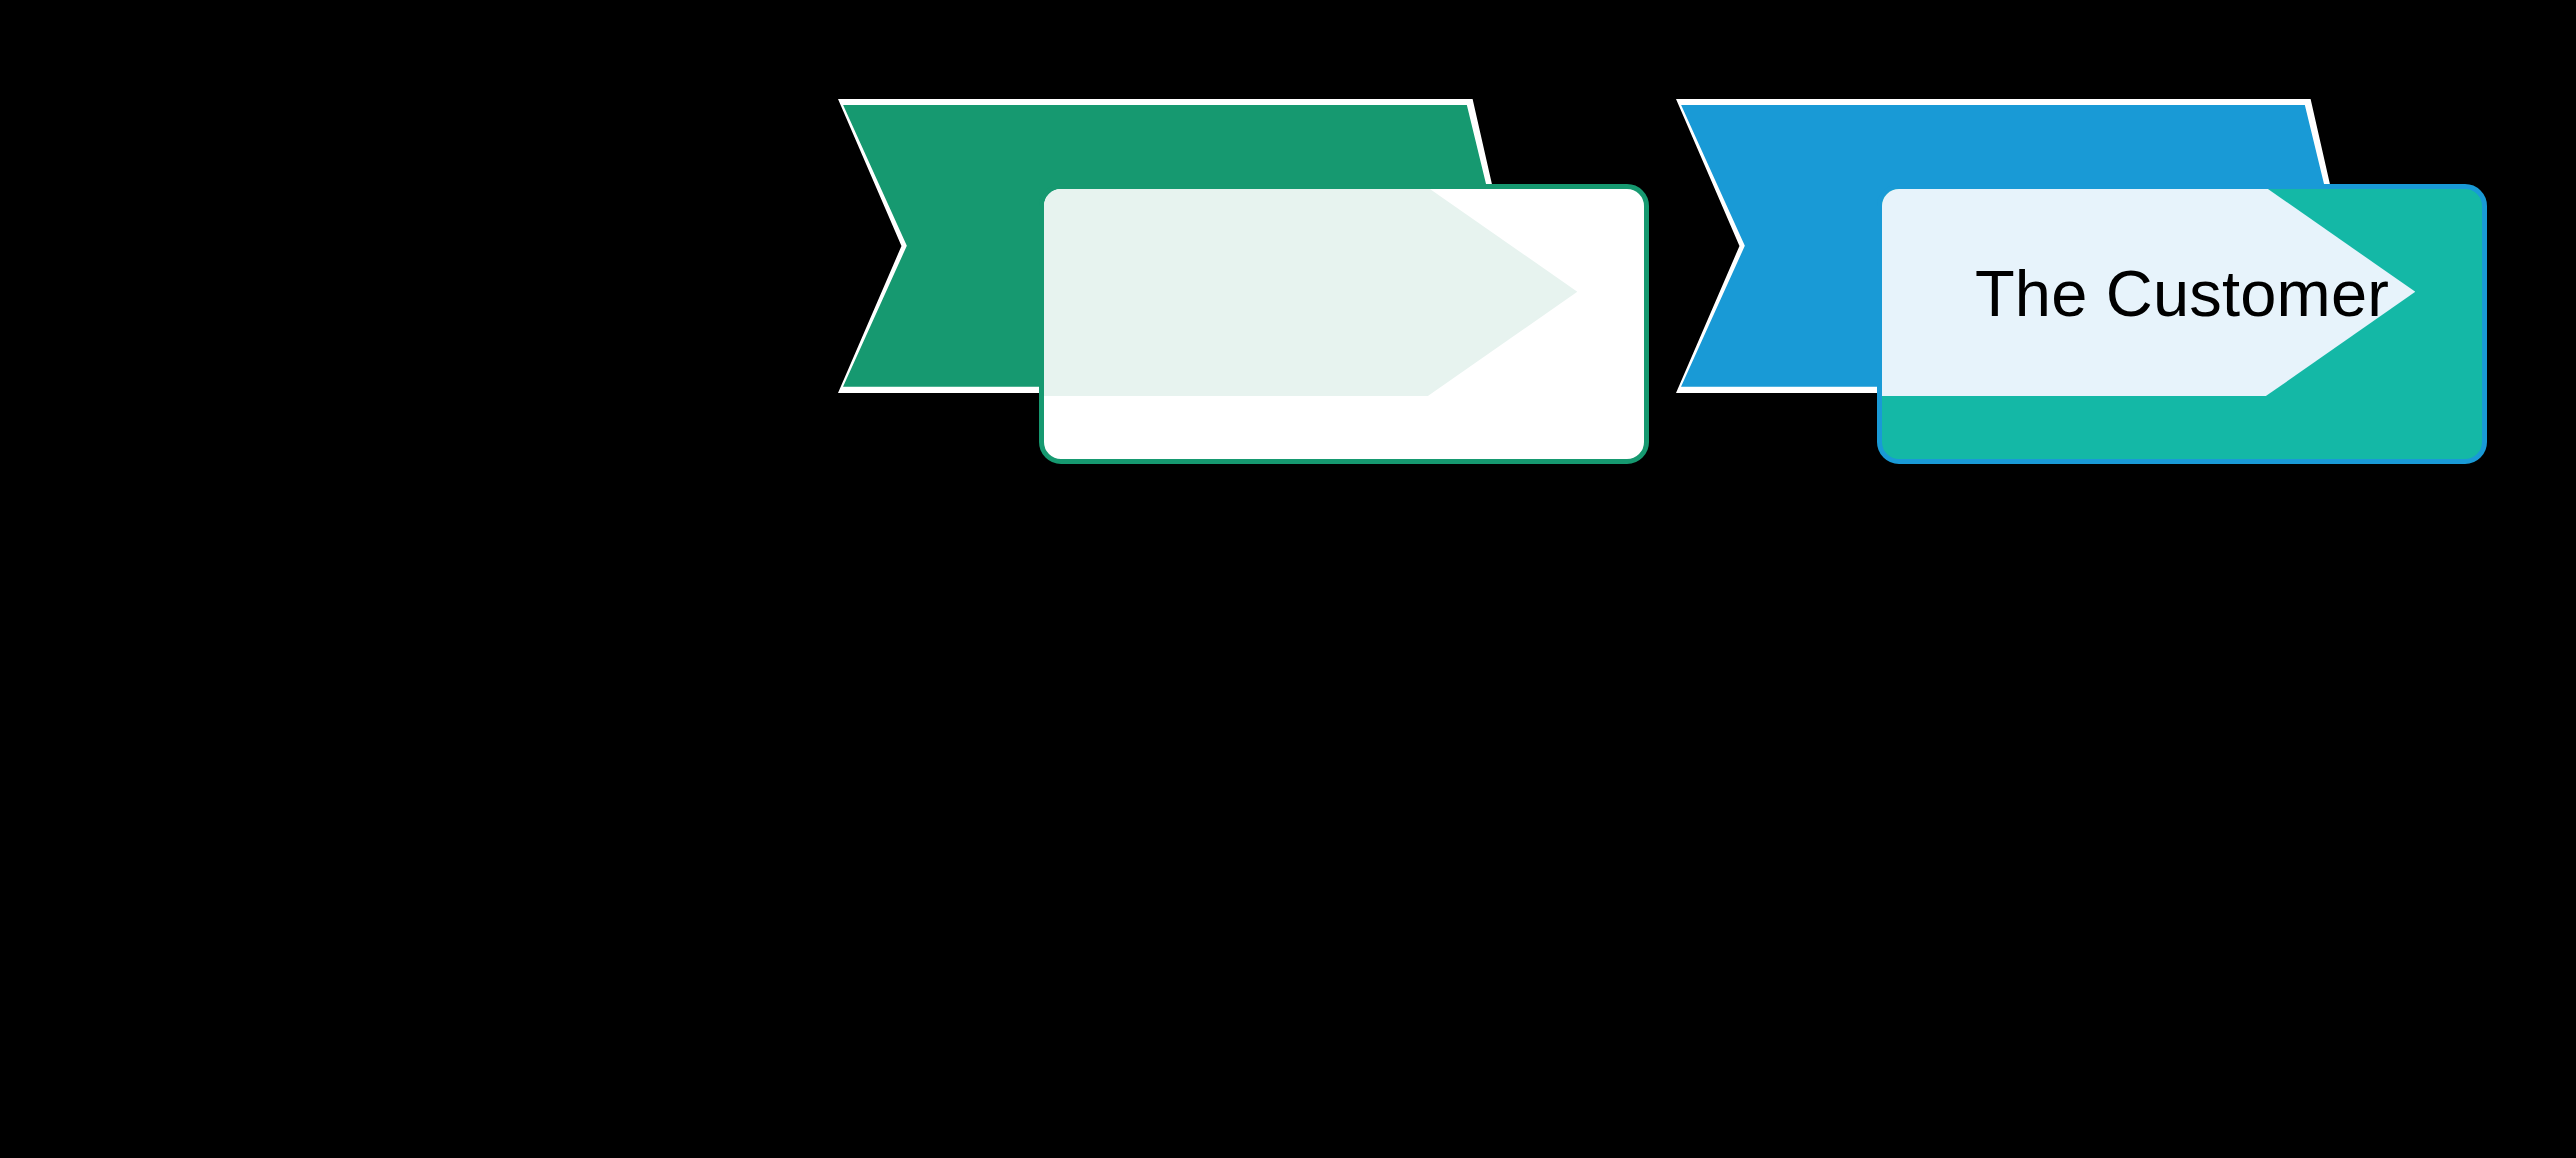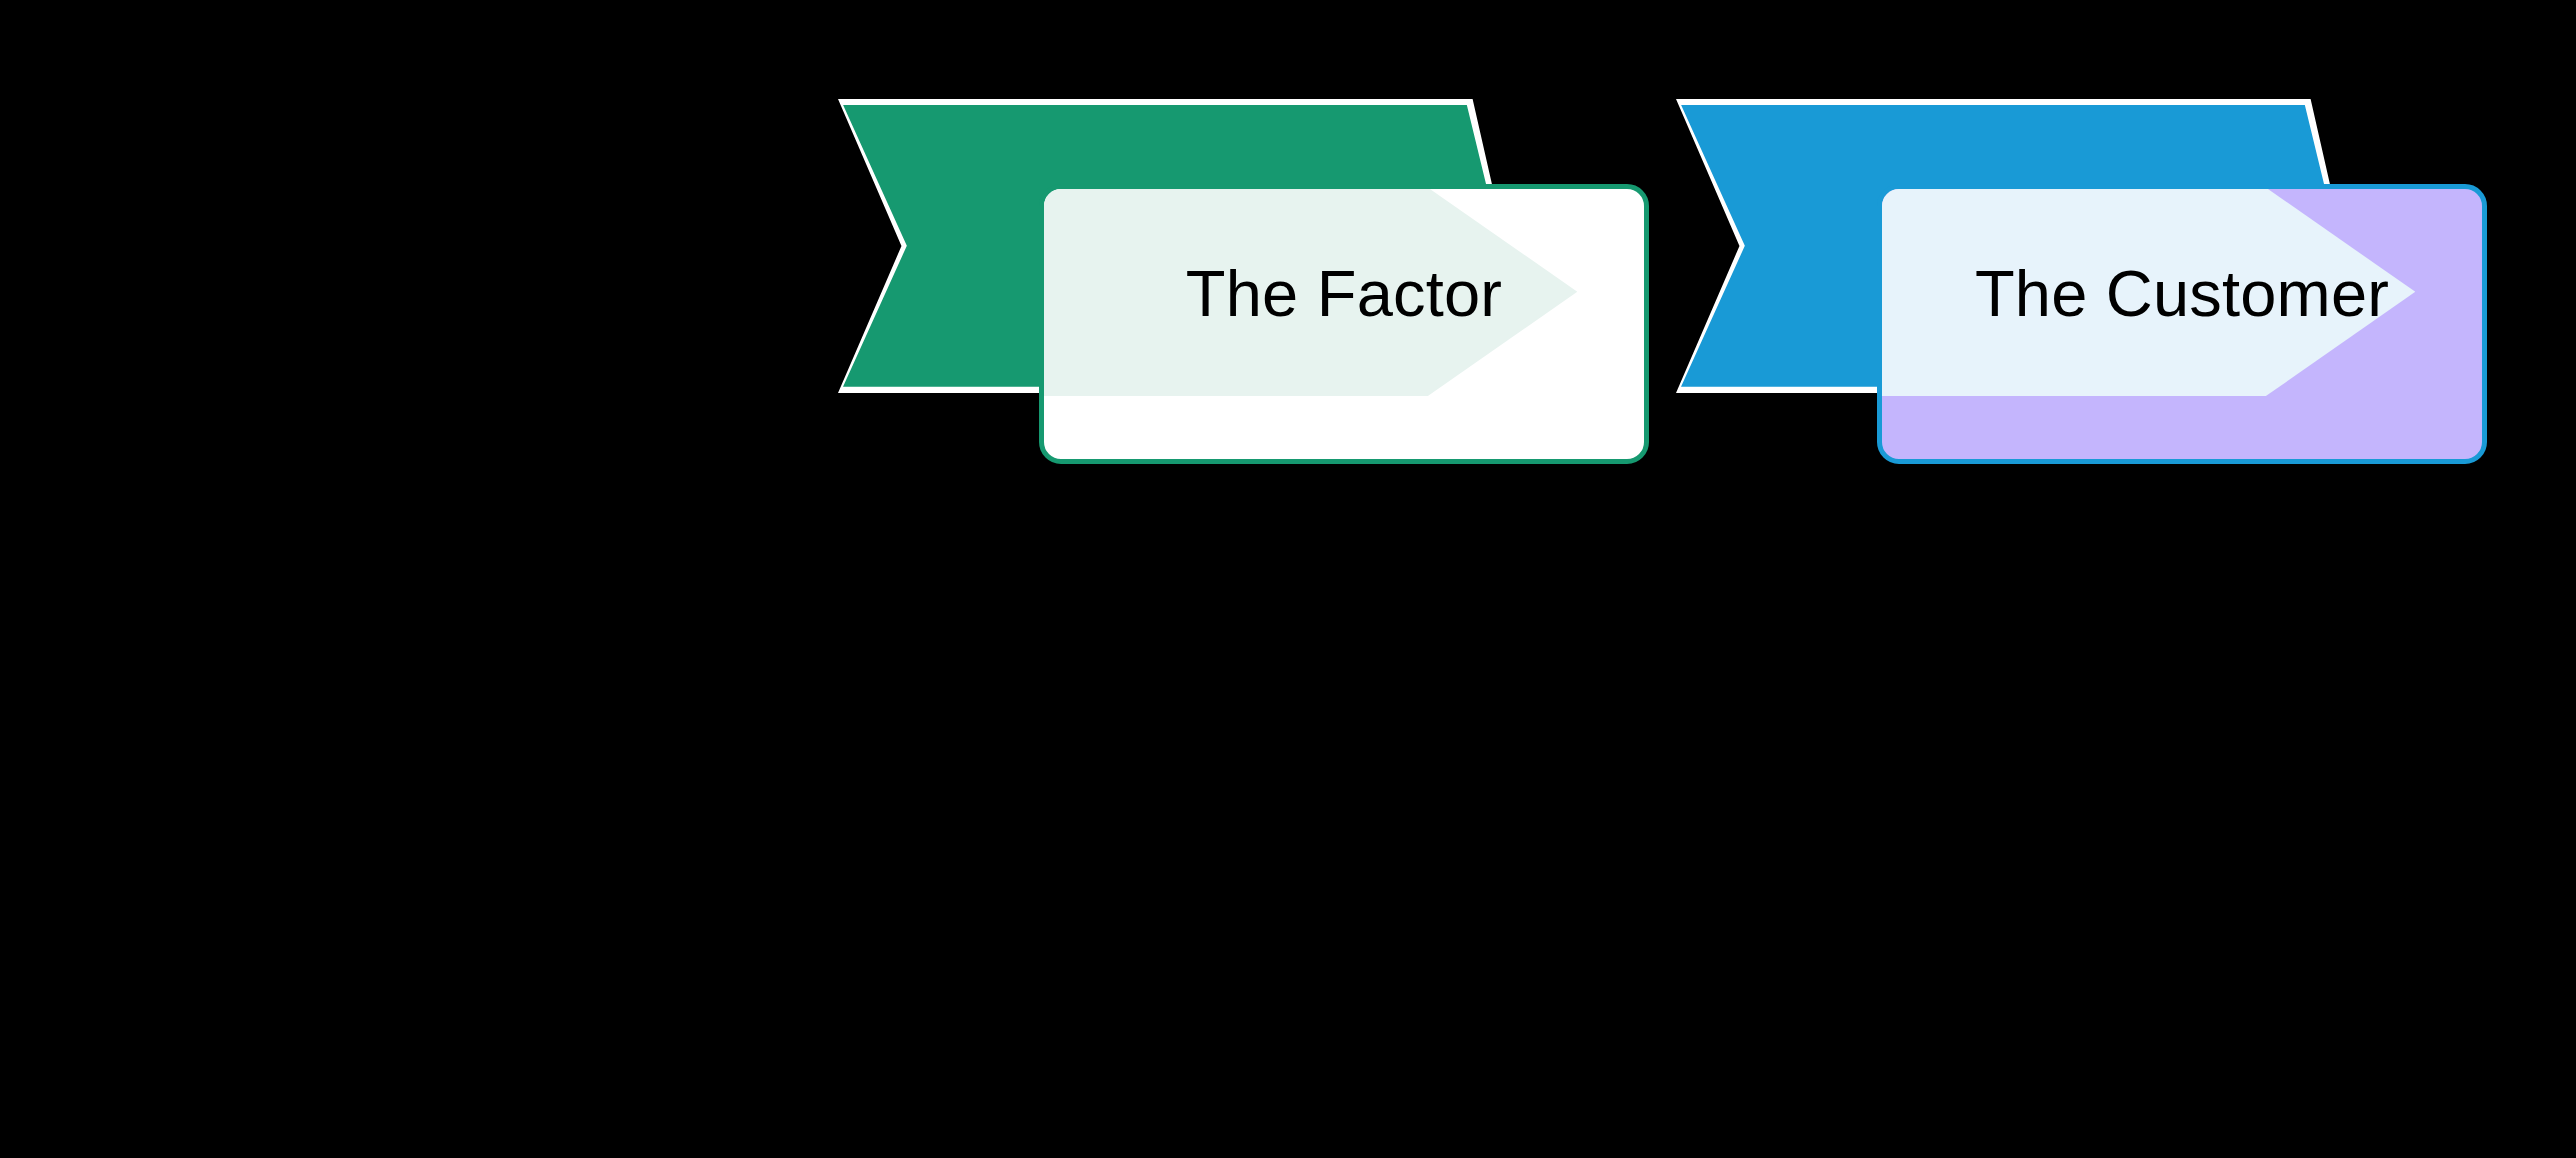--- a/index.html
+++ b/index.html
@@ -34,29 +34,28 @@
 <div id="stage" style="background: rgb(0, 0, 0);">
 
 
   <div class="group" style="left:838px;">
     <div class="chev-wrap">
       <div class="chev-outline" style="background: rgb(255, 255, 255);"></div>
       <div class="chev-fill" style="background: rgb(22, 153, 112);"></div>
     </div>
     <div class="card" style="border-color: rgb(22, 153, 112); background: rgb(255, 255, 255);">
       <div class="card-chev" style="background: rgb(231, 243, 239);"></div>
-      <div class="card-label" style="color: rgb(0, 0, 0);">The Factor</div>
     </div>
   </div>
 
   <div class="group" style="left:1676px;">
     <div class="chev-wrap">
       <div class="chev-outline" style="background: rgb(255, 255, 255);"></div>
       <div class="chev-fill" style="background: rgb(25, 154, 214);"></div>
     </div>
-    <div class="card" style="border-color: rgb(25, 154, 214); background: #c4b5fd;">
+    <div class="card" style="border-color: rgb(25, 154, 214); background: #14b8a6;">
       <div class="card-chev" style="background: rgb(231, 243, 251);"></div>
       <div class="card-label" style="color: rgb(0, 0, 0);">The Customer</div>
     </div>
   </div>
 
 </div>
 
 
 </body></html>

